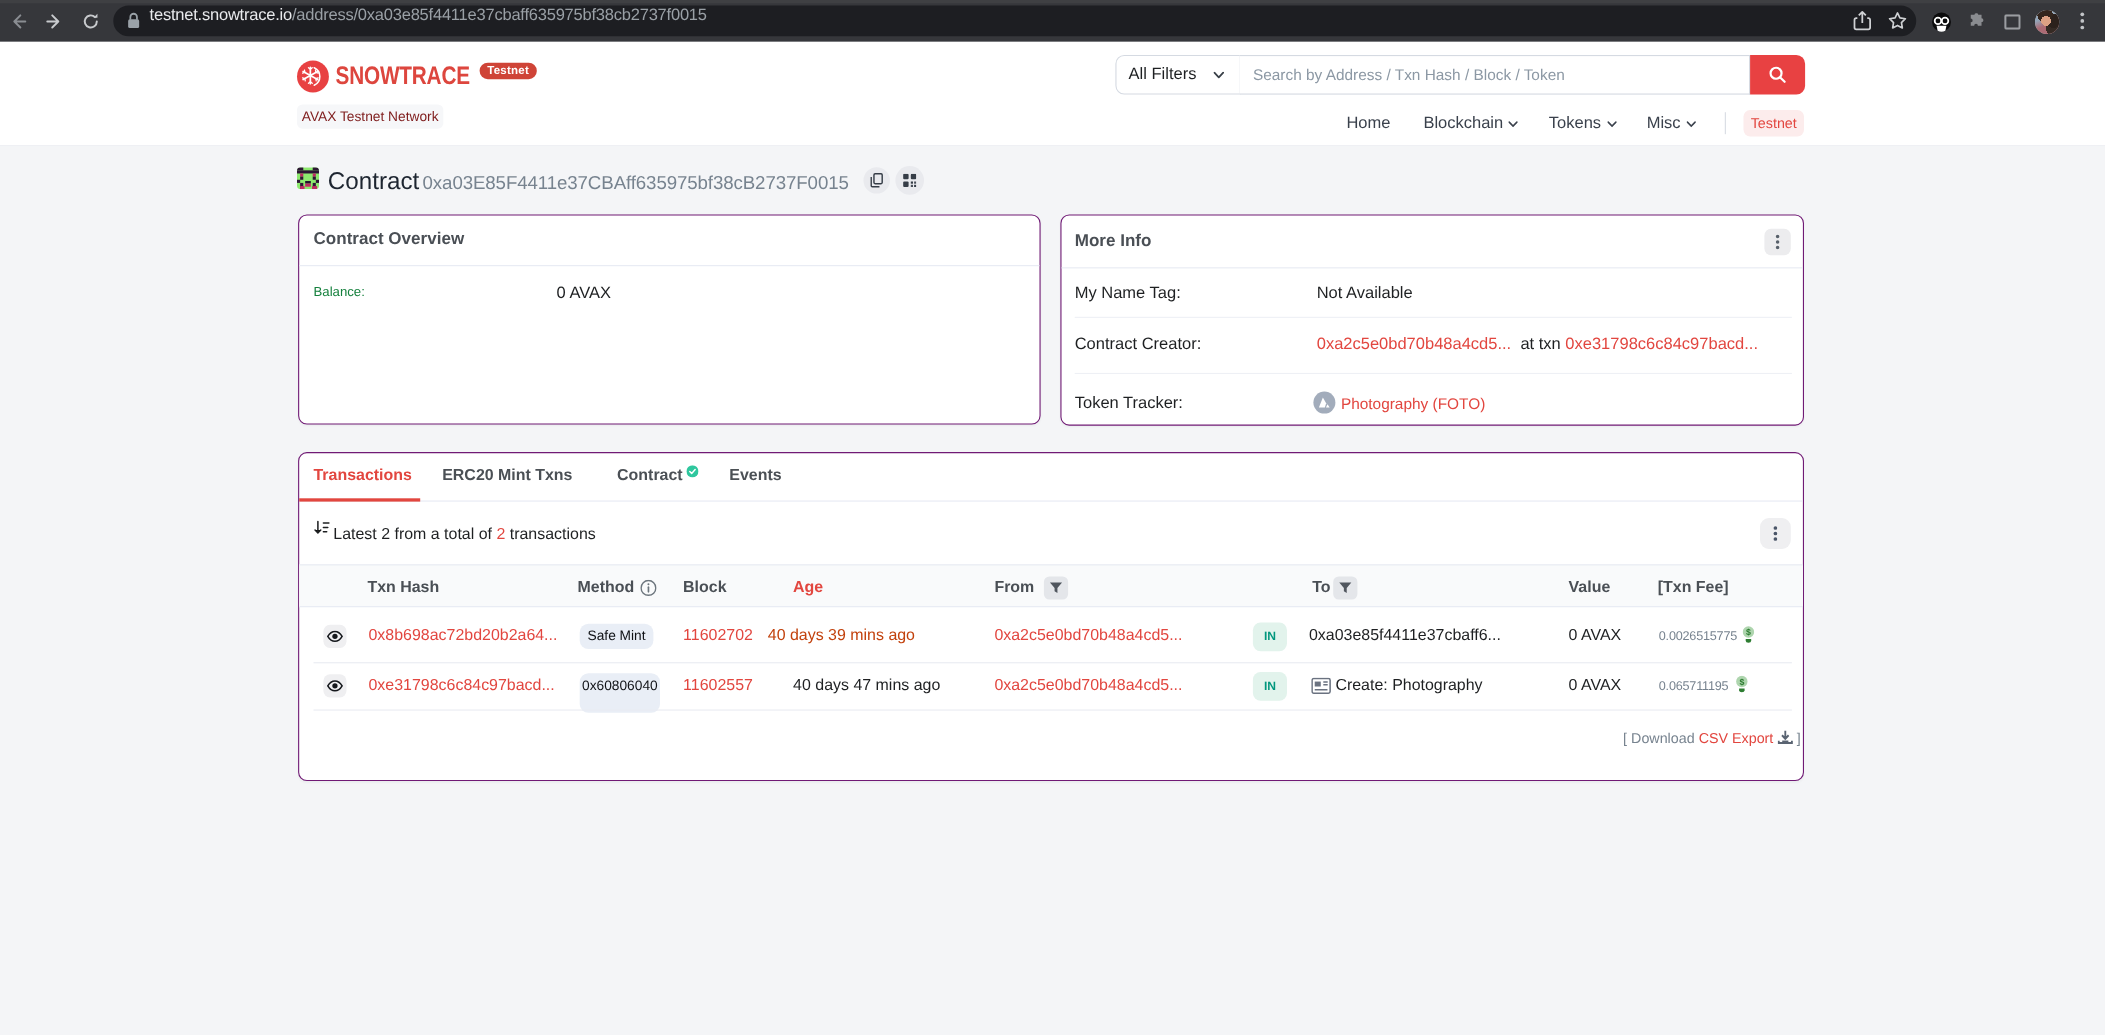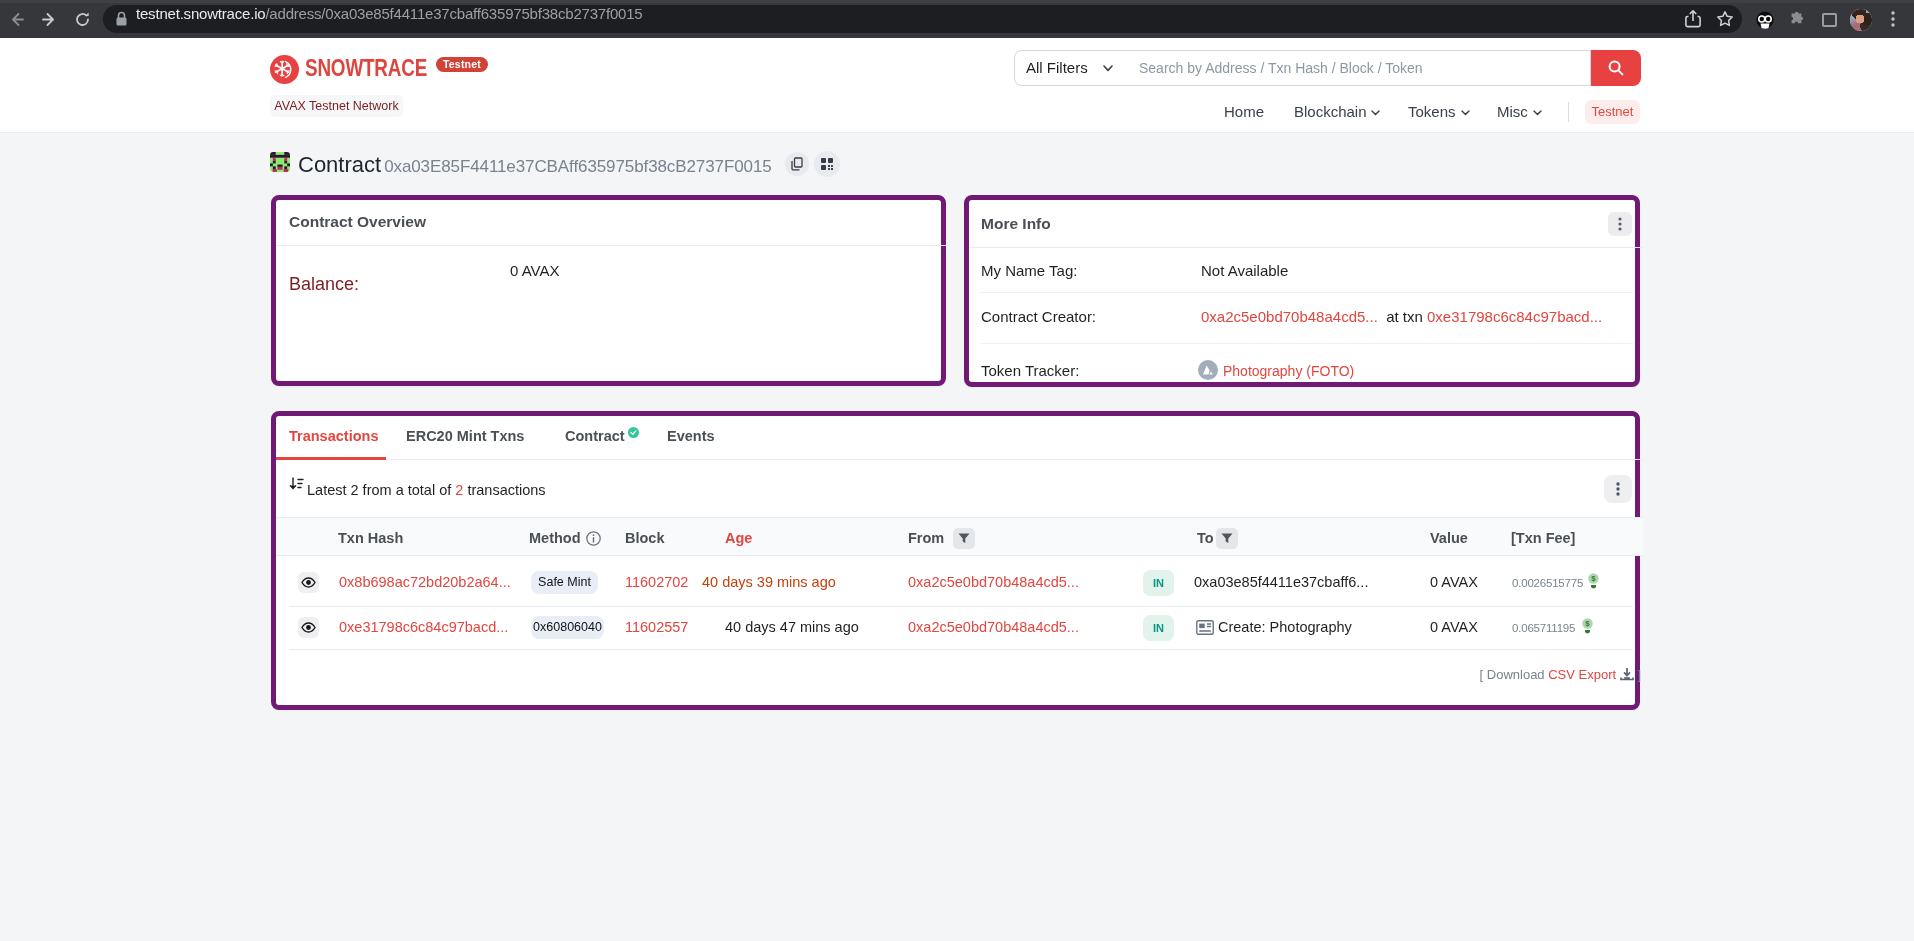--- a/index.html
+++ b/index.html
@@ -13,21 +13,21 @@
   #chrome { position:absolute; left:0; top:0; width:1914px; height:38px; background:#36373b;padding-left:19px; }
   #chrome .topstrip { position:absolute; left:0; top:0; width:1914px; height:3px; background:#3f4043; }
   #urlpill { position:absolute; left:103px; top:5px; width:1639px; height:28px; border-radius:14px; background:#1d1e22; }
   #urltext { position:absolute; left:136px; top:0; height:28px; line-height:28px; font-size:15px; letter-spacing:-0.2px; color:#e9eaed; white-space:nowrap; }
   #urltext span { color:#9aa0a6; }
 
   
   #siteheader { position:absolute; left:0; top:38px; width:1914px; height:95px; background:#ffffff; border-bottom:1px solid #ebedf2; }
 
   
-  .card { position:absolute; background:#fff; border:5px solid #701a75; border-radius:8px; box-shadow:0 1px 2px rgba(33,40,50,.04); }
+  .card { position:absolute; background:#fff; border:1px solid #701a75; border-radius:8px; box-shadow:0 1px 2px rgba(33,40,50,.04); }
   .cardhead { font-weight:bold; font-size:15.5px; color:#4a4f55; }
 </style>
 </head>
 <body>
 
 <div id="chrome">
   <div class="topstrip"></div>
 
   <svg class="abs" style="left:8px;top:11px" width="17" height="17" viewBox="0 0 17 17">
     <path d="M10.5 3 L5 8.5 L10.5 14 M5 8.5 H15" stroke="#8a8d92" stroke-width="1.8" fill="none" stroke-linecap="round" stroke-linejoin="round"></path>
@@ -178,21 +178,21 @@
       <rect x="10" y="7" width="2" height="2" opacity=".9"></rect>
       <rect x="7" y="10" width="2" height="2" opacity=".9"></rect>
       <rect x="10" y="10" width="2" height="2"></rect>
     </g>
   </svg>
 </div>
 
 <div class="card" style="left:271px;top:195px;width:675px;height:191px">
   <div class="abs cardhead" style="left:13px;top:13px">Contract Overview</div>
   <div class="abs" style="left:0;top:45px;width:673px;height:1px;background:#e7eaf3"></div>
-  <div class="abs" style="left:13px;top:74px;font-size:18px;color:#7f1d1d">Balance:</div>
+  <div class="abs" style="left:13px;top:62px;font-size:12px;color:#15803d">Balance:</div>
   <div class="abs" style="left:234px;top:62px;font-size:15px;color:#1e2022">0 AVAX</div>
 </div>
 
 <div class="card" style="left:964px;top:195px;width:676px;height:192px">
   <div class="abs cardhead" style="left:12px;top:15px">More Info</div>
   <div class="abs" style="left:639px;top:12px;width:24px;height:24px;border-radius:6px;background:#ececee">
     <svg class="abs" style="left:10px;top:5px" width="4" height="14" viewBox="0 0 4 14">
       <circle cx="2" cy="2" r="1.6" fill="#57606a"></circle>
         <circle cx="2" cy="7" r="1.6" fill="#57606a"></circle>
         <circle cx="2" cy="12" r="1.6" fill="#57606a"></circle>
@@ -291,21 +291,21 @@
 
   <div class="abs" style="left:13px;top:190px;width:1344px;height:1px;background:#e9ebf2"></div>
 
   <div class="abs" style="left:22px;top:201px;width:21px;height:21px;border-radius:6px;background:#efeff1">
     <svg class="abs" style="left:3px;top:5px" width="15" height="11" viewBox="0 0 15 11">
       <path d="M1 5.5 C3 2 5 1 7.5 1 C10 1 12 2 14 5.5 C12 9 10 10 7.5 10 C5 10 3 9 1 5.5 Z" fill="none" stroke="#15181c" stroke-width="1.4"></path>
       <circle cx="7.5" cy="5.5" r="2.4" fill="#15181c"></circle>
     </svg>
   </div>
   <div class="abs red tcell2" style="left:63px">0xe31798c6c84c97bacd...</div>
-  <div class="abs" style="left:255px;top:200px;width:73px;height:23px;border-radius:8px;background:#e9eef6;text-align:center;line-height:23px;font-size:12.5px;color:#101216">0x60806040</div>
+  <div class="abs" style="left:255px;top:200px;width:73px;height:36px;border-radius:8px;background:#e9eef6;text-align:center;line-height:23px;font-size:12.5px;color:#101216">0x60806040</div>
   <div class="abs red tcell2" style="left:349px">11602557</div>
   <div class="abs tcell2" style="left:449px;color:#1e2022">40 days 47 mins ago</div>
   <div class="abs red tcell2" style="left:632px">0xa2c5e0bd70b48a4cd5...</div>
   <div class="abs" style="left:867px;top:199px;width:31px;height:26px;border-radius:7px;background:#e2f3ec;text-align:center;line-height:26px;font-size:11px;font-weight:bold;color:#02977e">IN</div>
   <svg class="abs" style="left:920px;top:204px" width="18" height="15" viewBox="0 0 18 15">
     <rect x="0.8" y="0.8" width="16.4" height="13.4" rx="1.5" fill="none" stroke="#6a7280" stroke-width="1.4"></rect>
     <rect x="3.2" y="3.6" width="5.5" height="4.5" fill="#6a7280"></rect>
     <path d="M11 4 h4 M11 6.5 h4 M3.2 11 h11.6" stroke="#6a7280" stroke-width="1.3"></path>
   </svg>
   <div class="abs tcell2" style="left:942px;color:#1e2022">Create: Photography</div>

